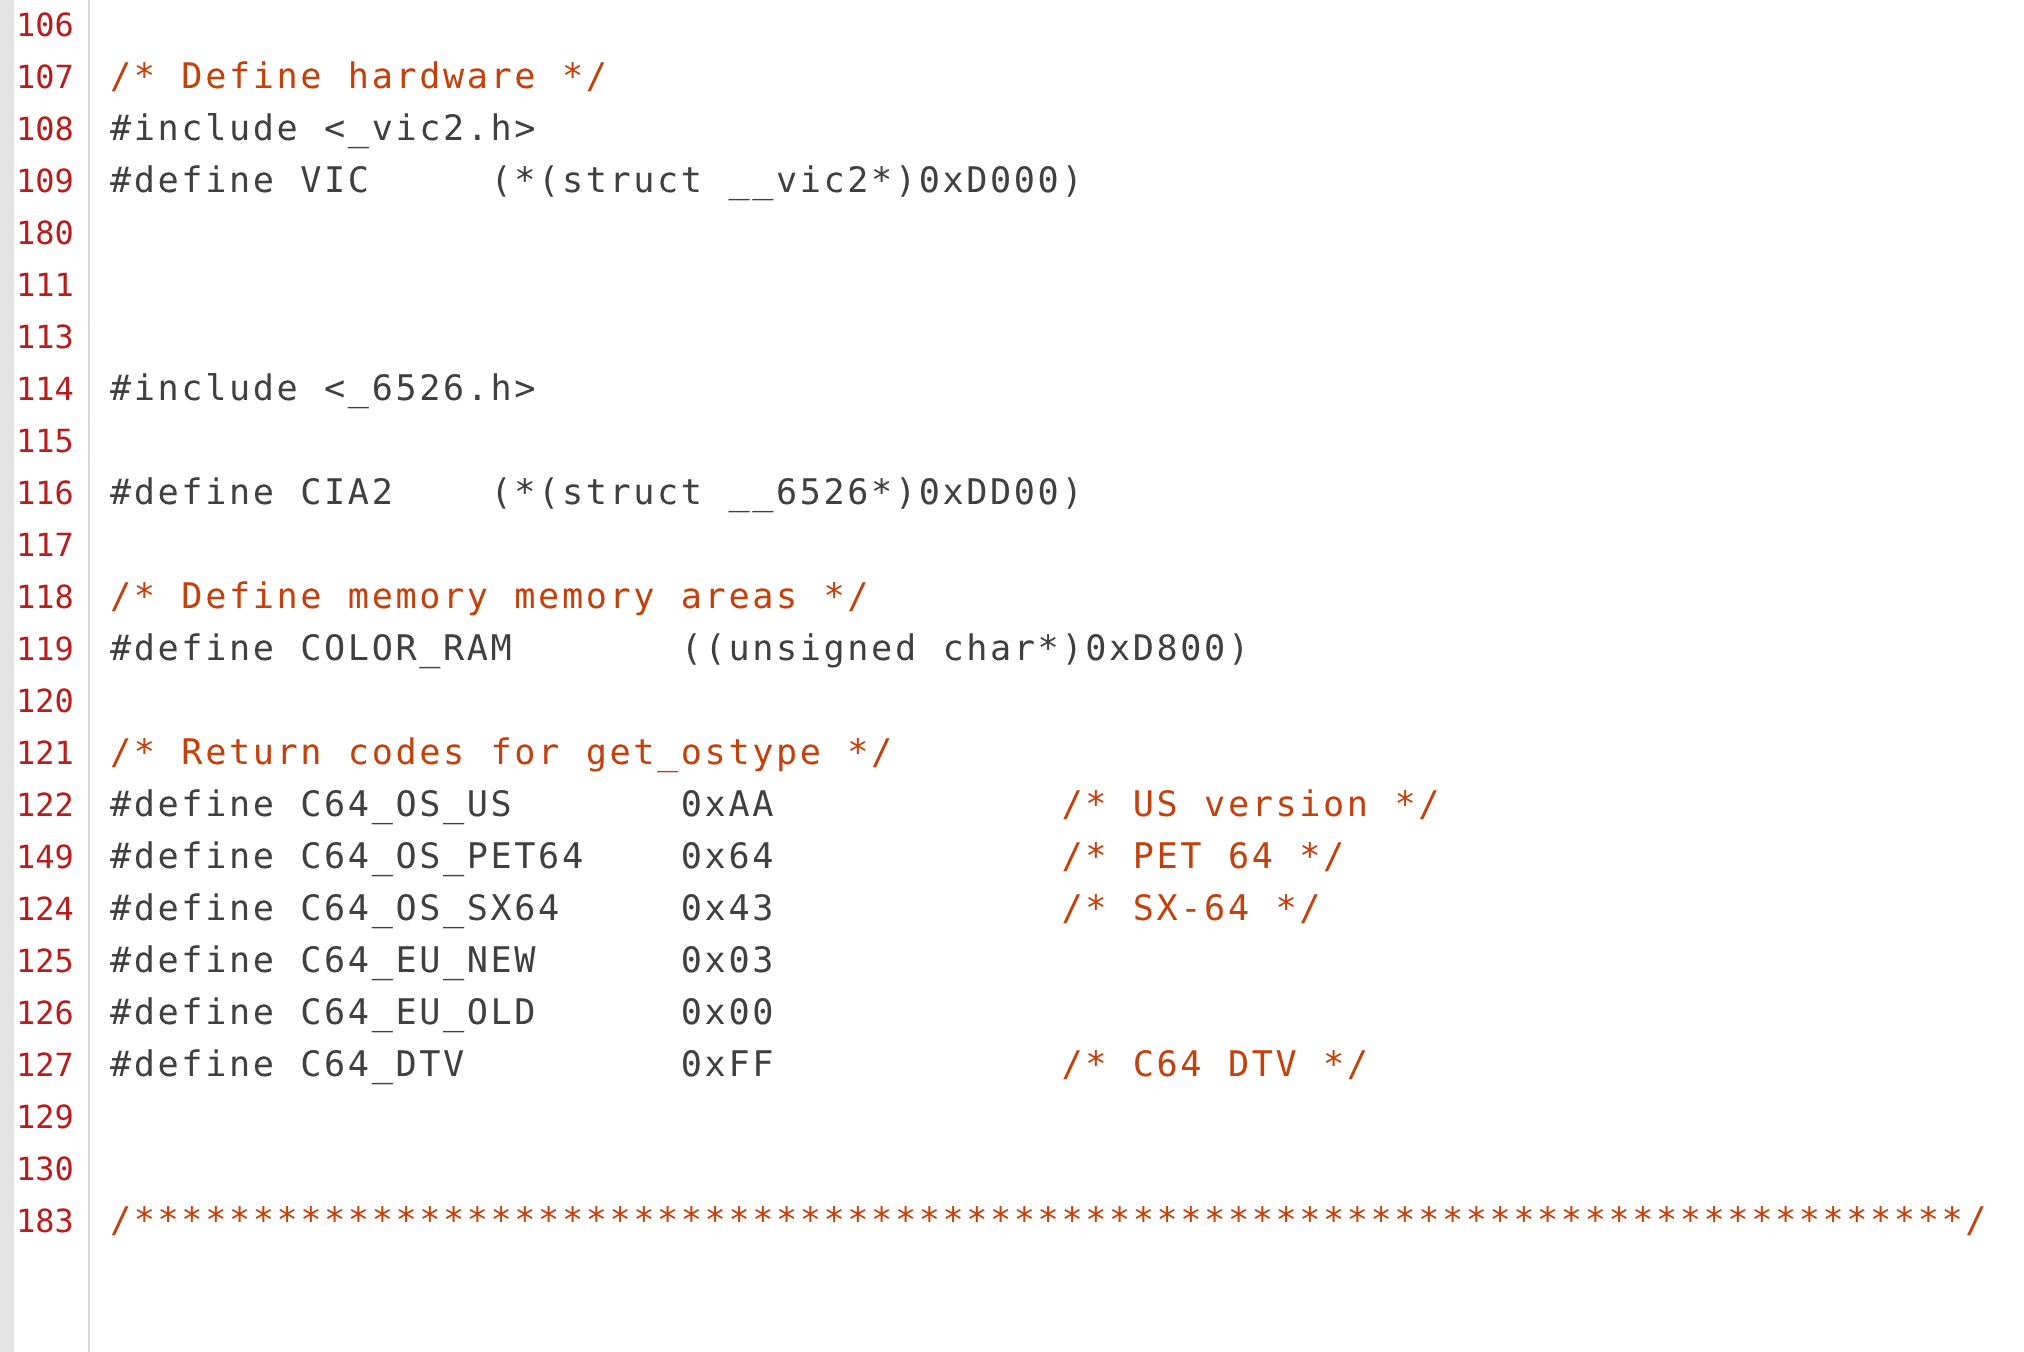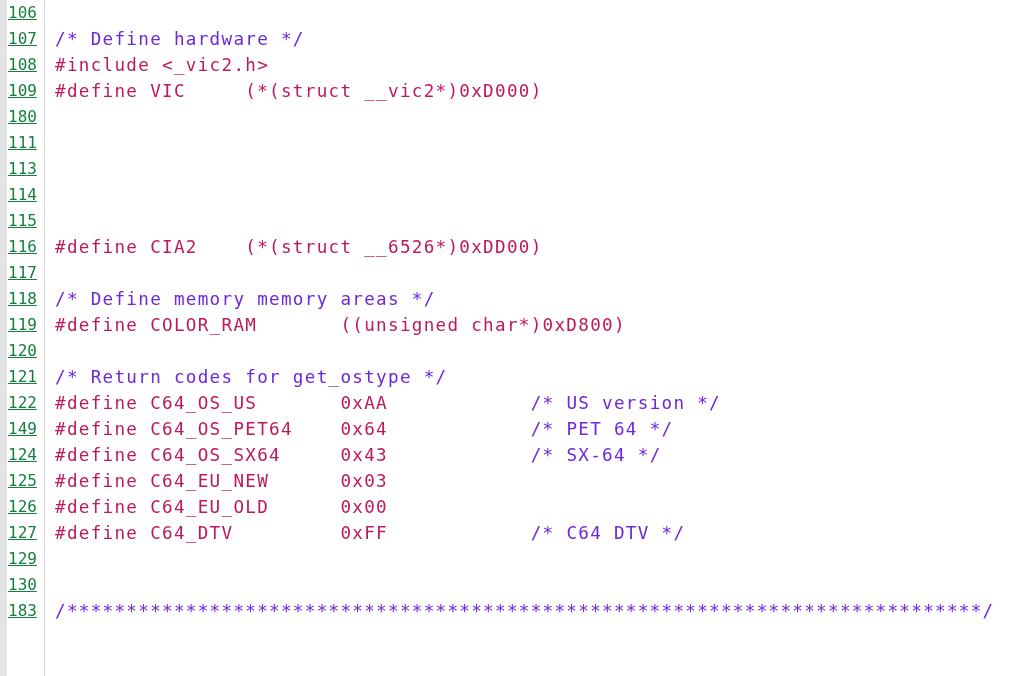--- a/index.html
+++ b/index.html
@@ -17,42 +17,42 @@
       background: #ffffff; border-right: 1px solid #d8d8d8;
     }
     .lines { position: absolute; left: 0; top: 0; width: 1012px; }
     .line {
       position: relative; height: 26px; line-height: 26px;
       font-family: "DejaVu Sans Mono", monospace; font-size: 17.6px;
       white-space: pre;
     }
     .ln {
       position: absolute; left: 7px; width: 37px; text-align: left;
-      color: #15803d; padding-left: 1px;
-      font-family: "DejaVu Sans Mono", monospace; font-size: 16px; text-decoration: underline;
+      color: #b91c1c; padding-left: 1px;
+      font-family: "DejaVu Sans Mono", monospace; font-size: 16px;
     }
     .code { position: absolute; left: 55px; letter-spacing: 1.3px; }
-    .pp { color: #be185d; }
-    .cm { color: #6d28d9; }
+    .pp { color: #404040; }
+    .cm { color: #c2410c; }
   </style>
 </head>
 <body>
 
 <div class="editor">
   <div class="left-strip"></div>
   <div class="gutter"></div>
   <div class="lines" id="lines">
       <div class="line"><span class="ln">106</span><span class="code"></span></div>
       <div class="line"><span class="ln">107</span><span class="code"><span class="cm">/* Define hardware */</span></span></div>
       <div class="line"><span class="ln">108</span><span class="code"><span class="pp">#include &lt;_vic2.h&gt;</span></span></div>
       <div class="line"><span class="ln">109</span><span class="code"><span class="pp">#define VIC     (*(struct __vic2*)0xD000)</span></span></div>
       <div class="line"><span class="ln">180</span><span class="code"></span></div>
       <div class="line"><span class="ln">111</span></div>
       <div class="line"><span class="ln">113</span><span class="code"></span></div>
-      <div class="line"><span class="ln">114</span></div>
+      <div class="line"><span class="ln">114</span><span class="code"><span class="pp">#include &lt;_6526.h&gt;</span></span></div>
       <div class="line"><span class="ln">115</span></div>
       <div class="line"><span class="ln">116</span><span class="code"><span class="pp">#define CIA2    (*(struct __6526*)0xDD00)</span></span></div>
       <div class="line"><span class="ln">117</span><span class="code"></span></div>
       <div class="line"><span class="ln">118</span><span class="code"><span class="cm">/* Define memory memory areas */</span></span></div>
       <div class="line"><span class="ln">119</span><span class="code"><span class="pp">#define COLOR_RAM       ((unsigned char*)0xD800)</span></span></div>
       <div class="line"><span class="ln">120</span><span class="code"></span></div>
       <div class="line"><span class="ln">121</span><span class="code"><span class="cm">/* Return codes for get_ostype */</span></span></div>
       <div class="line"><span class="ln">122</span><span class="code"><span class="pp">#define C64_OS_US       0xAA            </span><span class="cm">/* US version */</span></span></div>
       <div class="line"><span class="ln">149</span><span class="code"><span class="pp">#define C64_OS_PET64    0x64            </span><span class="cm">/* PET 64 */</span></span></div>
       <div class="line"><span class="ln">124</span><span class="code"><span class="pp">#define C64_OS_SX64     0x43            </span><span class="cm">/* SX-64 */</span></span></div>

